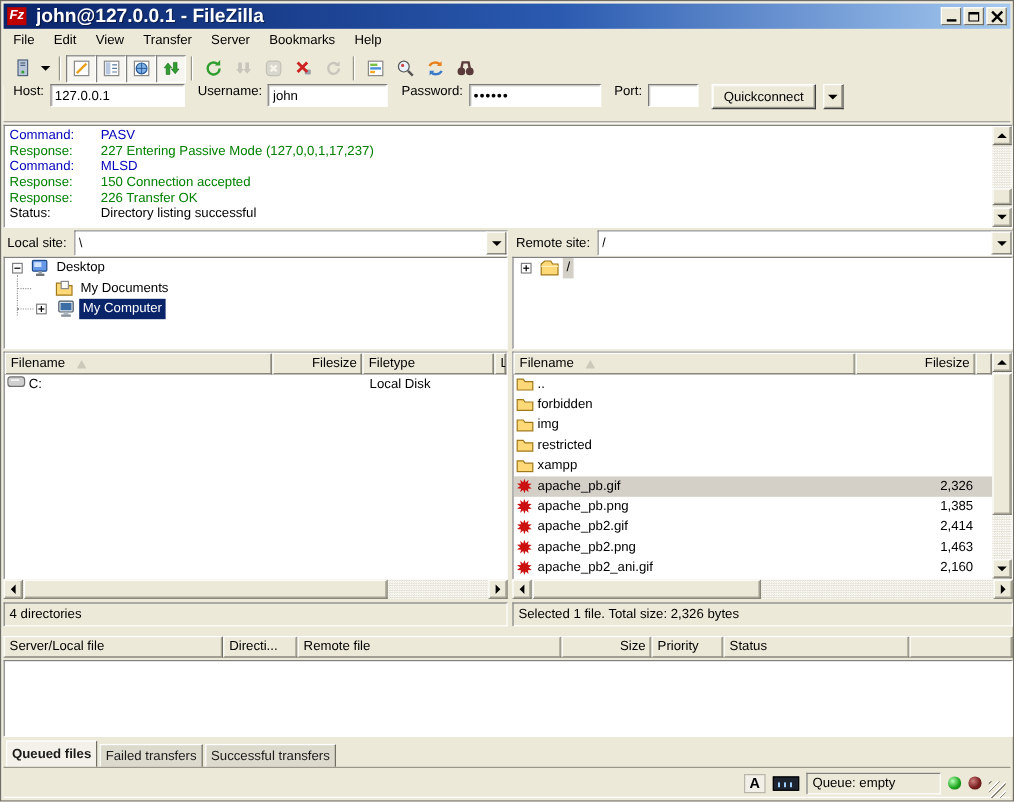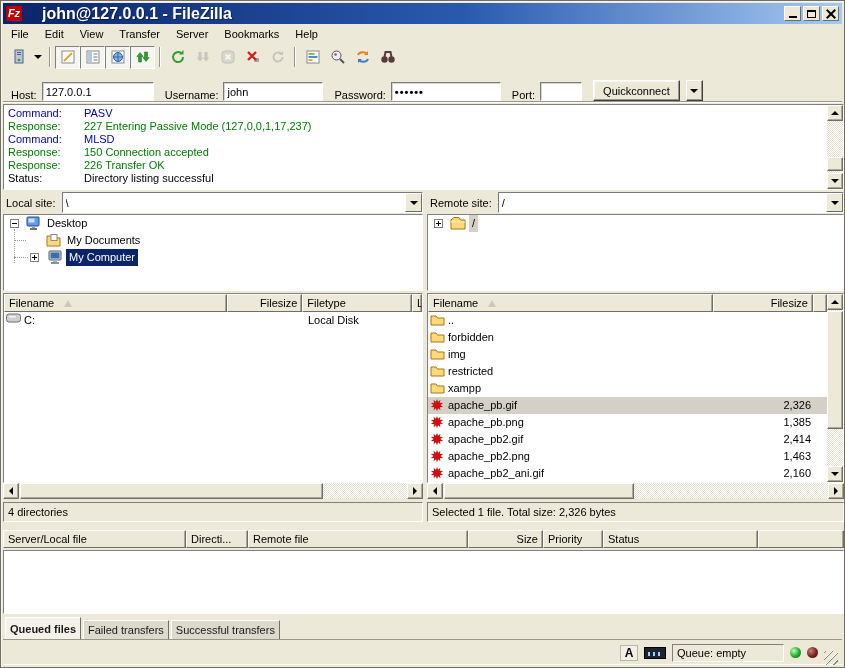--- a/index.html
+++ b/index.html
@@ -10,21 +10,21 @@
     font-family: "Liberation Sans", sans-serif; font-size: 11px; color:#000;
     border: 1px solid #716f64;
     box-shadow: inset 1px 1px 0 #f6f5f0;
     overflow: hidden;
   }
   
   .raised { border:1px solid; border-color:#fff #716f64 #716f64 #fff; background:#ece9d8; }
   
   .titlebar { position:absolute; left:2px; top:2px; right:2px; height:21px;
     background: linear-gradient(90deg,#0a246a 0%,#2a5ab0 55%,#a6caf0 100%);
-    display:flex; align-items:center; padding:0 3px; gap:20px; }
+    display:flex; align-items:center; padding:0 3px; gap:8px; }
   .logo { width:16px; height:15px; background:#bf0000; color:#fff; font-weight:bold;
     font-style:italic; font-size:11px; line-height:15px; text-align:center; flex:none; }
   .title-text { color:#fff; font-weight:bold; font-size:16px; flex:1;
     text-shadow:1px 1px 0 rgba(0,0,0,.4); white-space:nowrap; overflow:hidden; }
   .winbtns { display:flex; gap:2px; }
   .wbtn { width:17px; height:15px; position:relative; display:flex; align-items:center; justify-content:center; }
   .glyph-min { width:8px; height:2px; background:#000; margin-top:7px; }
   .glyph-max { width:9px; height:8px; border:1px solid #000; border-top-width:2px; }
   .glyph-close { position:relative; width:9px; height:9px; }
   .glyph-close::before,.glyph-close::after { content:""; position:absolute; left:4px; top:-1px;
@@ -37,21 +37,21 @@
   .toolbar { position:absolute; left:2px; top:43px; right:2px; height:26px;
     display:flex; align-items:center; padding-left:3px; }
   .tbtn { width:25px; height:23px; display:flex; align-items:center; justify-content:center;
     border:1px solid transparent; }
   .tbtn.pressed { border-color:#808080 #fff #fff #808080; background:#f6f5ef; }
   .tbtn.drop { width:14px; }
   .tbtn.disabled svg { filter:grayscale(1) opacity(.45); }
   .tsep { width:2px; height:20px; border-left:1px solid #9a978a; border-right:1px solid #fff; margin:0 4px; }
   
   .qcbar { position:absolute; left:2px; top:69px; right:2px; height:32px;
-    display:flex; align-items:flex-end; padding-left:8px; gap:5px;
+    display:flex; align-items:flex-start; padding-left:8px; gap:5px;
     border-bottom:1px solid #9a978a; box-shadow:0 1px 0 #fff; }
   .qc-label { margin-left:6px; }
   .field { height:19px; font-family:"Liberation Sans",sans-serif; font-size:11px;
     border:1px solid; border-color:#7a7a7a #fff #fff #7a7a7a; background:#fff;
     box-shadow: inset 1px 1px 0 #d7d5cc; padding:1px 3px; outline:none; }
   .f-host{width:112px}.f-user{width:100px}.f-pass{width:110px; letter-spacing:1px; font-weight:bold;}
   .f-port{width:42px}
   .qcbtn { height:21px; padding:2px 9px; font-family:"Liberation Sans",sans-serif; font-size:11px;
     border:1px solid; border-color:#fff #404040 #404040 #fff;
     box-shadow: inset -1px -1px 0 #9a978a, inset 1px 1px 0 #f8f7f3; background:#ece9d8; }

